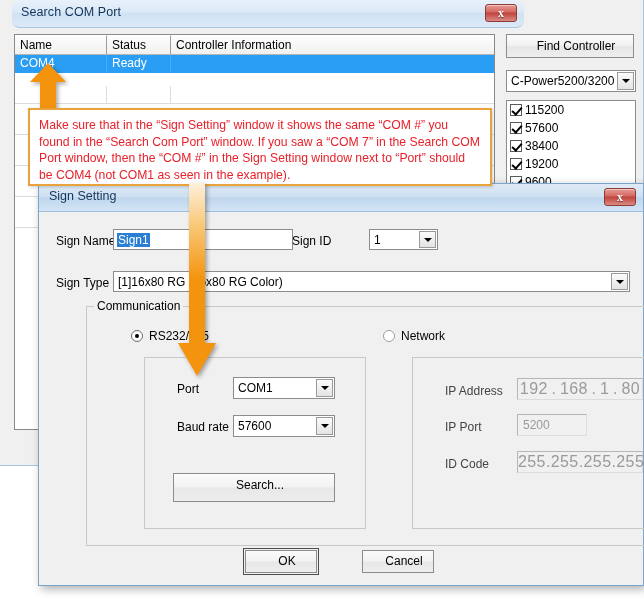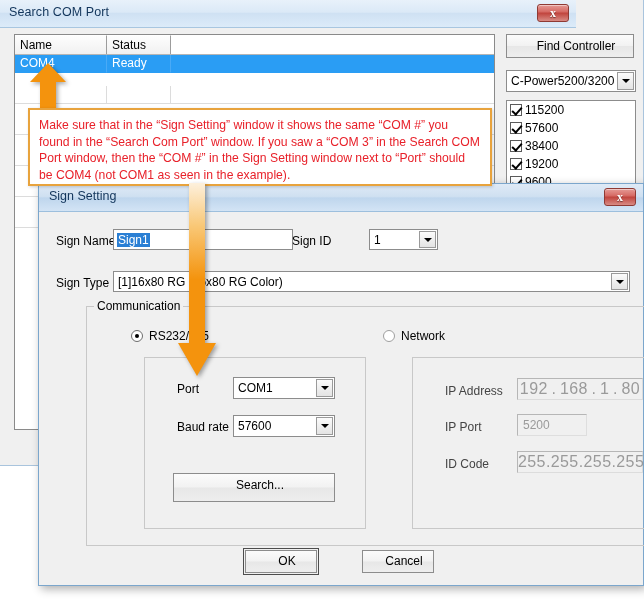--- a/index.html
+++ b/index.html
@@ -13,23 +13,24 @@
   #root { position: relative; width: 644px; height: 600px; }
 
   
   .win-search {
     position: absolute; left: 0; top: 0; width: 644px; height: 466px;
     background: #f0f0f0;
     border: 1px solid #a9c4dd;
     border-top: none; border-left: none;
   }
   .win-search-title {
-    position: absolute; left: 0; top: 0; width: 576px; height: 28px;
+    position: absolute; left: 12px; top: 0; width: 512px; height: 28px;
     background: linear-gradient(to bottom, #e8f1fa 0%, #dbe9f7 45%, #cfe1f3 50%, #dcebf9 100%);
     border-bottom: 1px solid #a8c6e0;
+    border-radius: 8px;
   }
   .win-search-title .cap {
     position: absolute; left: 9px; top: 5px;
     font-size: 12.5px; color: #12355b;
     letter-spacing: .1px;
   }
   .close-btn {
     position: absolute; width: 32px; height: 18px; border-radius: 3px;
     background: linear-gradient(to bottom, #e59a95 0%, #d76d67 40%, #c1463f 52%, #d88b84 100%);
     border: 1px solid #8f3a34;
@@ -178,20 +179,21 @@
       <span class="cap">Search COM Port</span>
       <div class="close-btn" style="right:7px; top:4px;">
         <span class="x">x</span>
       </div>
     </div>
 
     <div class="grid">
       <div class="grid-head">
         <div class="gh c1">Name</div>
         <div class="gh c2">Status</div>
+        <div class="gh c3">Controller Information</div>
       </div>
       <div class="grow sel">
         <div class="cell c1">COM4</div>
         <div class="cell c2">Ready</div>
         <div class="cell c3"></div>
       </div>
       <div class="grow">
           <div class="cell c1"></div>
           <div class="cell c2"></div>
           <div class="cell c3"></div>
@@ -338,21 +340,21 @@
             <span>.</span>
           <span>255</span>
         </div>
       </div>
     </div>
   </div>
 
   <div class="btn cancelbtn">Cancel</div>
   <div class="btn okbtn def">OK</div>
 
-  <div class="note">Make sure that in the “Sign Setting” window it shows the same “COM #” you found in the “Search Com Port” window. If you saw a “COM 3” in the Search COM Port window, then the “COM #” in the Sign Setting window next to “Port” should be COM4 (not COM1 as seen in the example).</div>
+  <div class="note">Make sure that in the “Sign Setting” window it shows the same “COM #” you found in the “Search Com Port” window. If you saw a “COM 7” in the Search COM Port window, then the “COM #” in the Sign Setting window next to “Port” should be COM4 (not COM1 as seen in the example).</div>
 
   <svg class="arrow-dn" viewBox="0 0 42 194">
     <defs>
       <linearGradient id="ag" x1="0" y1="0" x2="0" y2="1">
         <stop offset="0" stop-color="#fdf0dc"></stop>
         <stop offset="0.22" stop-color="#f9c877"></stop>
         <stop offset="0.5" stop-color="#f4930d"></stop>
         <stop offset="1" stop-color="#f4930d"></stop>
       </linearGradient>
     </defs>

